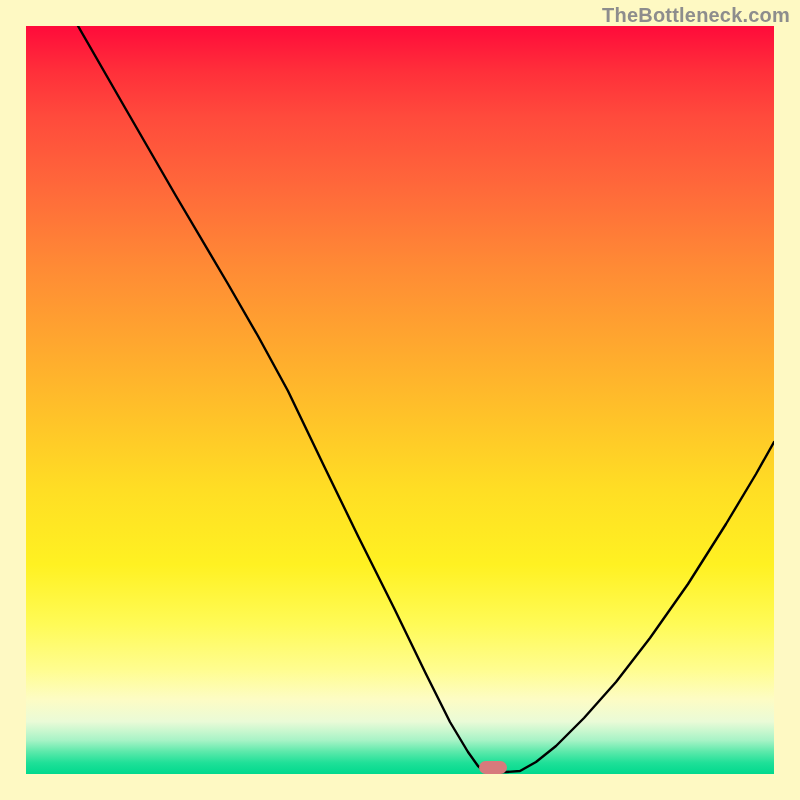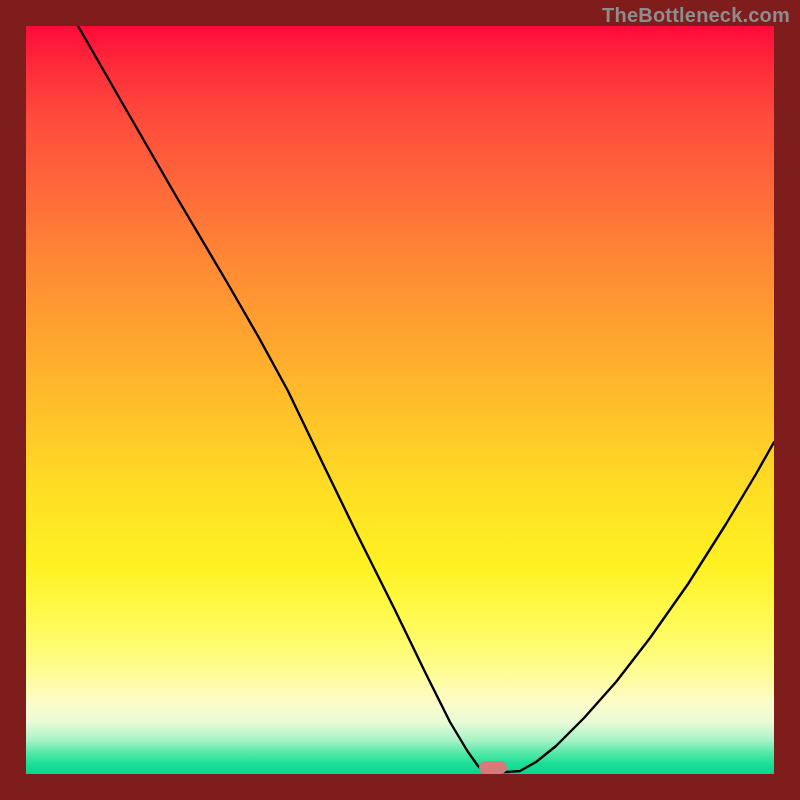--- a/index.html
+++ b/index.html
@@ -9,21 +9,21 @@
     height: 800px;
     background: #000;
     overflow: hidden;
   }
   .frame {
     position: absolute;
     left: 0;
     top: 0;
     width: 800px;
     height: 800px;
-    background: #7f1d1d;
+    background: #fef9c3;
   }
   .plot-area {
     position: absolute;
     left: 26px;
     top: 26px;
     width: 748px;
     height: 748px;
     background: linear-gradient(to bottom,
       #ff0b3a 0%,
       #ff2f3a 6%,

